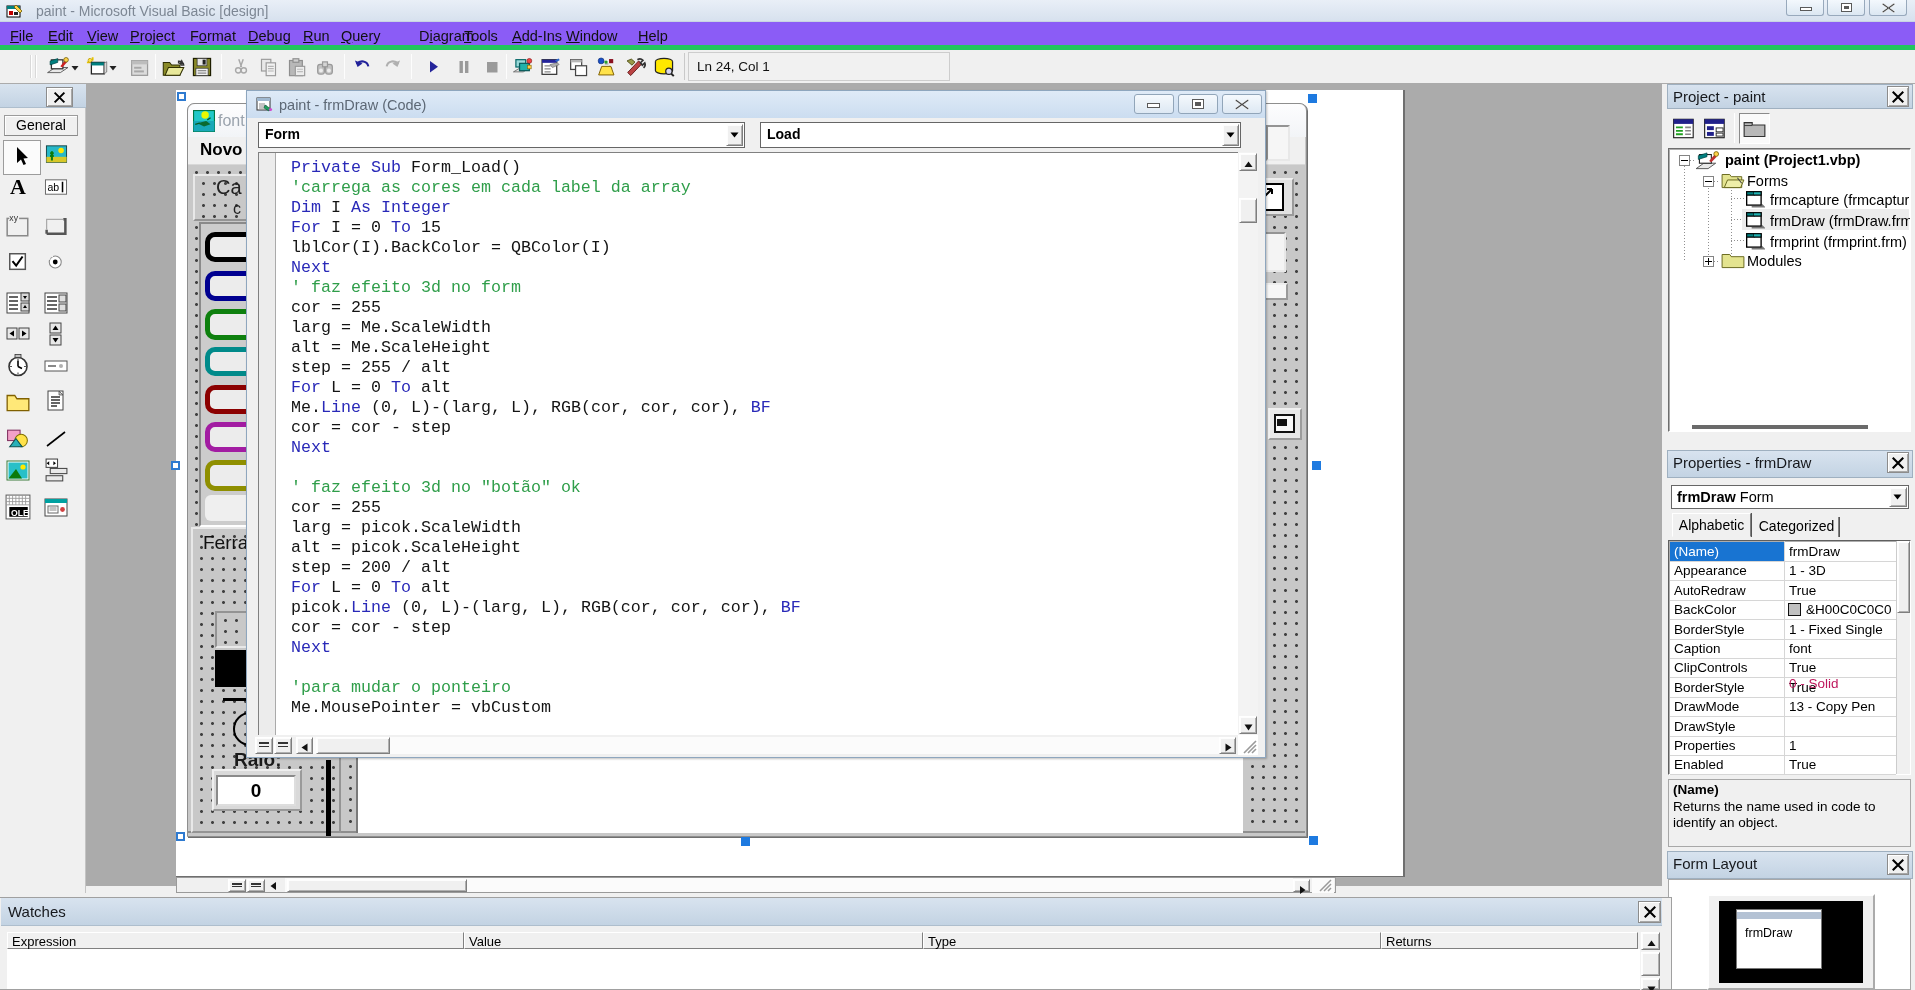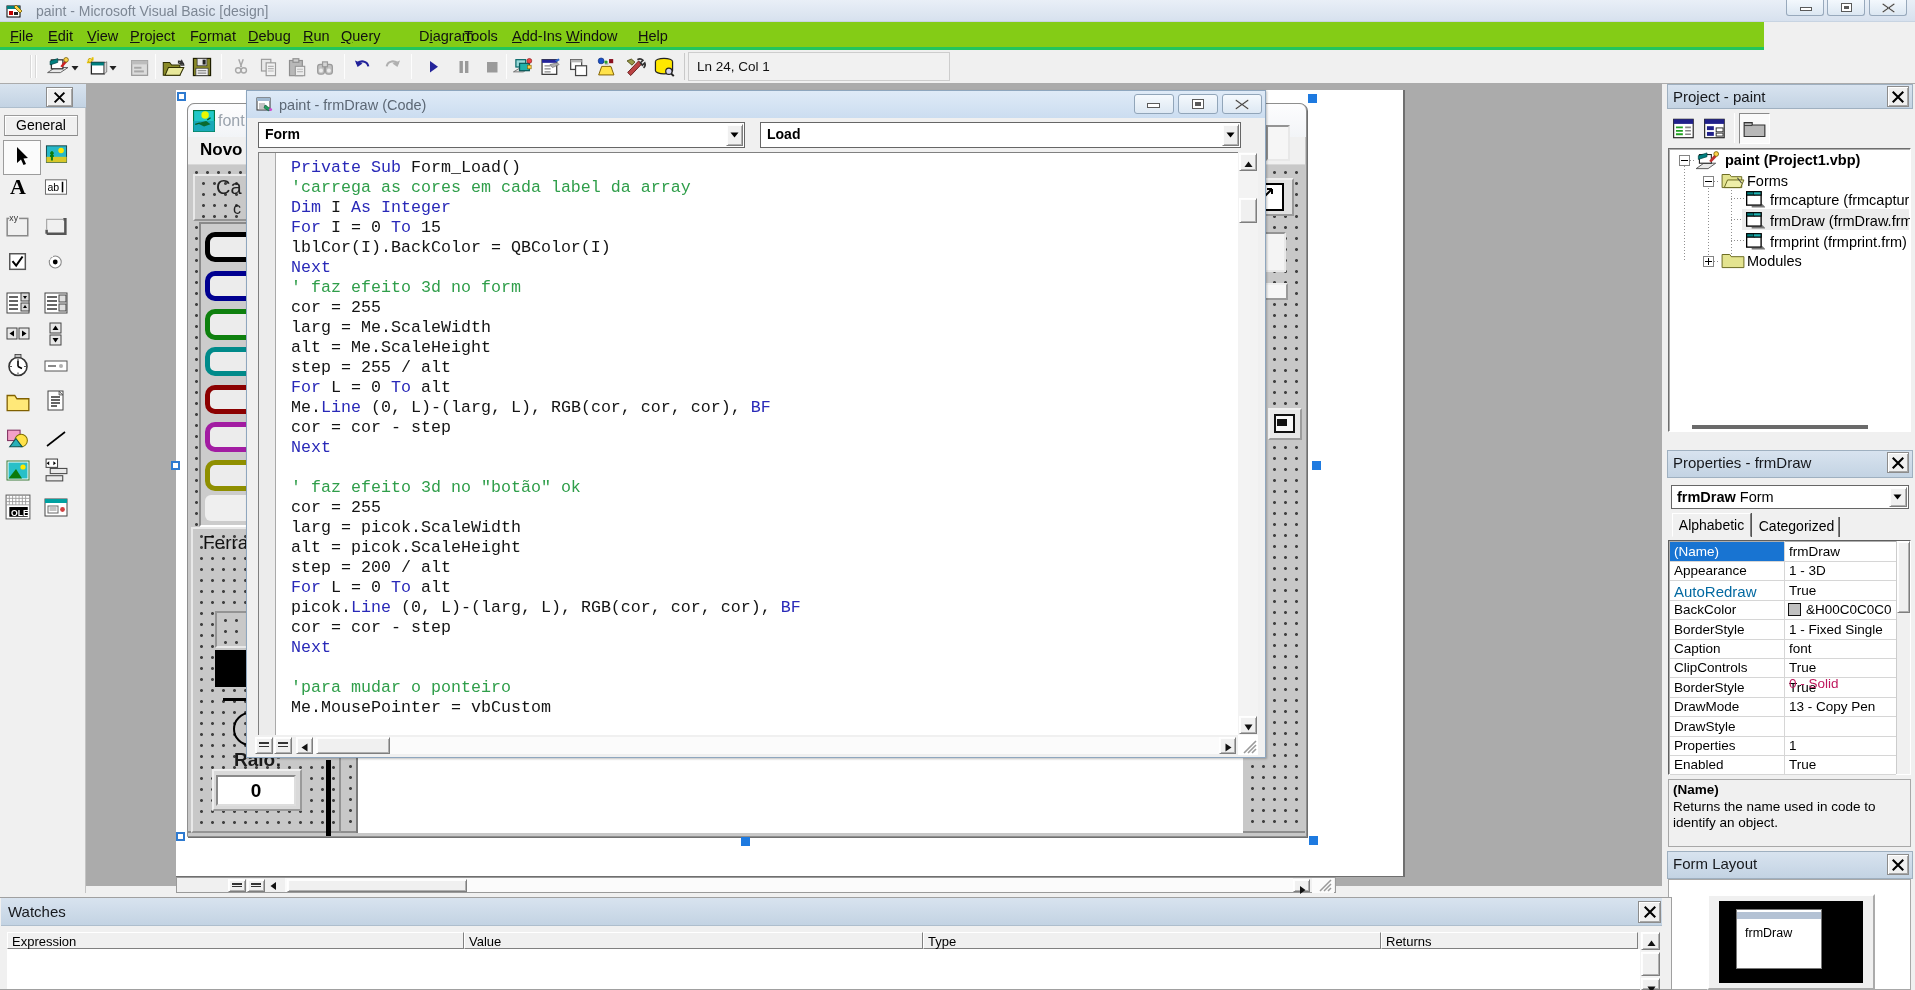--- a/index.html
+++ b/index.html
@@ -34,21 +34,21 @@
 <div class="ab" style="left:1827px;top:0;width:38px;height:16px;background:linear-gradient(#f3f8fd,#dce7f2);border:1px solid #98a9bc;border-top:none;border-radius:0 0 3px 3px">
 <div class="ab" style="left:13px;top:3px;width:11px;height:9px;background:#fff;border:1px solid #5a5a5a"></div>
       <div class="ab" style="left:16px;top:6px;width:5px;height:3px;background:#5a5a5a"></div>
 </div>
 <div class="ab" style="left:1869px;top:0;width:38px;height:16px;background:linear-gradient(#f3f8fd,#dce7f2);border:1px solid #98a9bc;border-top:none;border-radius:0 0 3px 3px">
 <svg class="ab" style="left:11px;top:2px" width="15" height="12" viewBox="0 0 15 12">
         <path d="M2 1 L7.5 5 L13 1 L14 2.5 L9 6 L14 9.5 L13 11 L7.5 7 L2 11 L1 9.5 L6 6 L1 2.5 Z" fill="#4a4a4a" stroke="#fff" stroke-width="0.6"></path>
       </svg>
 </div>
 </div>
-<div class="ab" style="left:0;top:22px;width:1764px;height:28px;background:#84cc16;border-bottom:3px solid #22c55e">
+<div class="ab" style="left:0;top:22px;width:1915px;height:28px;background:#8b5cf6;border-bottom:5px solid #22c55e">
 <div class="ab t" style="left:10px;top:6px;font-size:14.5px;color:#111"><u>F</u>ile</div>
 <div class="ab t" style="left:48px;top:6px;font-size:14.5px;color:#111"><u>E</u>dit</div>
 <div class="ab t" style="left:87px;top:6px;font-size:14.5px;color:#111"><u>V</u>iew</div>
 <div class="ab t" style="left:130px;top:6px;font-size:14.5px;color:#111"><u>P</u>roject</div>
 <div class="ab t" style="left:190px;top:6px;font-size:14.5px;color:#111">F<u>o</u>rmat</div>
 <div class="ab t" style="left:248px;top:6px;font-size:14.5px;color:#111"><u>D</u>ebug</div>
 <div class="ab t" style="left:303px;top:6px;font-size:14.5px;color:#111"><u>R</u>un</div>
 <div class="ab t" style="left:341px;top:6px;font-size:14.5px;color:#111"><u>Q</u>uery</div>
 <div class="ab t" style="left:419px;top:6px;font-size:14.5px;color:#111">D<u>i</u>agram</div>
 <div class="ab t" style="left:464px;top:6px;font-size:14.5px;color:#111"><u>T</u>ools</div>
@@ -547,21 +547,21 @@
 <div class="ab" style="left:1672px;top:513px;width:79px;height:24px;background:#f0f0f0;border:1px solid;border-color:#fff #808080 #f0f0f0 #fff;box-shadow:1px 0 0 #555;font-size:14px;text-align:center;line-height:22px">Alphabetic</div>
 <div class="ab" style="left:1755px;top:517px;width:84px;height:20px;background:#f0f0f0;border-right:1px solid #808080;box-shadow:1px 0 0 #555;font-size:14px;text-align:center;line-height:18px">Categorized</div>
 <div class="ab" style="left:1668px;top:540px;width:243px;height:235px;background:#fff;border:1px solid;border-color:#5f5f5f #fff #fff #5f5f5f;box-shadow:inset 1px 1px 0 #adadad"></div>
 <div class="ab" style="left:1670px;top:542px;width:114px;height:19px;background:#1874d2"></div>
 <div class="ab t" style="left:1674px;top:544px;font-size:13.5px;color:#fff">(Name)</div>
 <div class="ab t" style="left:1789px;top:544px;font-size:13.5px;color:#000">frmDraw</div>
 <div class="ab" style="left:1670px;top:561px;width:226px;height:1px;background:#d6d6d6"></div>
 <div class="ab t" style="left:1674px;top:563px;font-size:13.5px;color:#000">Appearance</div>
 <div class="ab t" style="left:1789px;top:563px;font-size:13.5px;color:#000">1 - 3D</div>
 <div class="ab" style="left:1670px;top:580px;width:226px;height:1px;background:#d6d6d6"></div>
-<div class="ab t" style="left:1674px;top:583px;font-size:15px;color:#0369a1">AutoRedraw</div>
+<div class="ab t" style="left:1674px;top:583px;font-size:13px;color:#000000">AutoRedraw</div>
 <div class="ab t" style="left:1789px;top:583px;font-size:13.5px;color:#000">True</div>
 <div class="ab" style="left:1670px;top:600px;width:226px;height:1px;background:#d6d6d6"></div>
 <div class="ab t" style="left:1674px;top:602px;font-size:13.5px;color:#000">BackColor</div>
 <div class="ab" style="left:1788px;top:603px;width:13px;height:13px;background:#c0c0c0;border:1px solid #111"></div>
 <div class="ab t" style="left:1806px;top:602px;font-size:13.5px;color:#000">&amp;H00C0C0C0</div>
 <div class="ab" style="left:1670px;top:619px;width:226px;height:1px;background:#d6d6d6"></div>
 <div class="ab t" style="left:1674px;top:622px;font-size:13.5px;color:#000">BorderStyle</div>
 <div class="ab t" style="left:1789px;top:622px;font-size:13.5px;color:#000">1 - Fixed Single</div>
 <div class="ab" style="left:1670px;top:639px;width:226px;height:1px;background:#d6d6d6"></div>
 <div class="ab t" style="left:1674px;top:641px;font-size:13.5px;color:#000">Caption</div>

